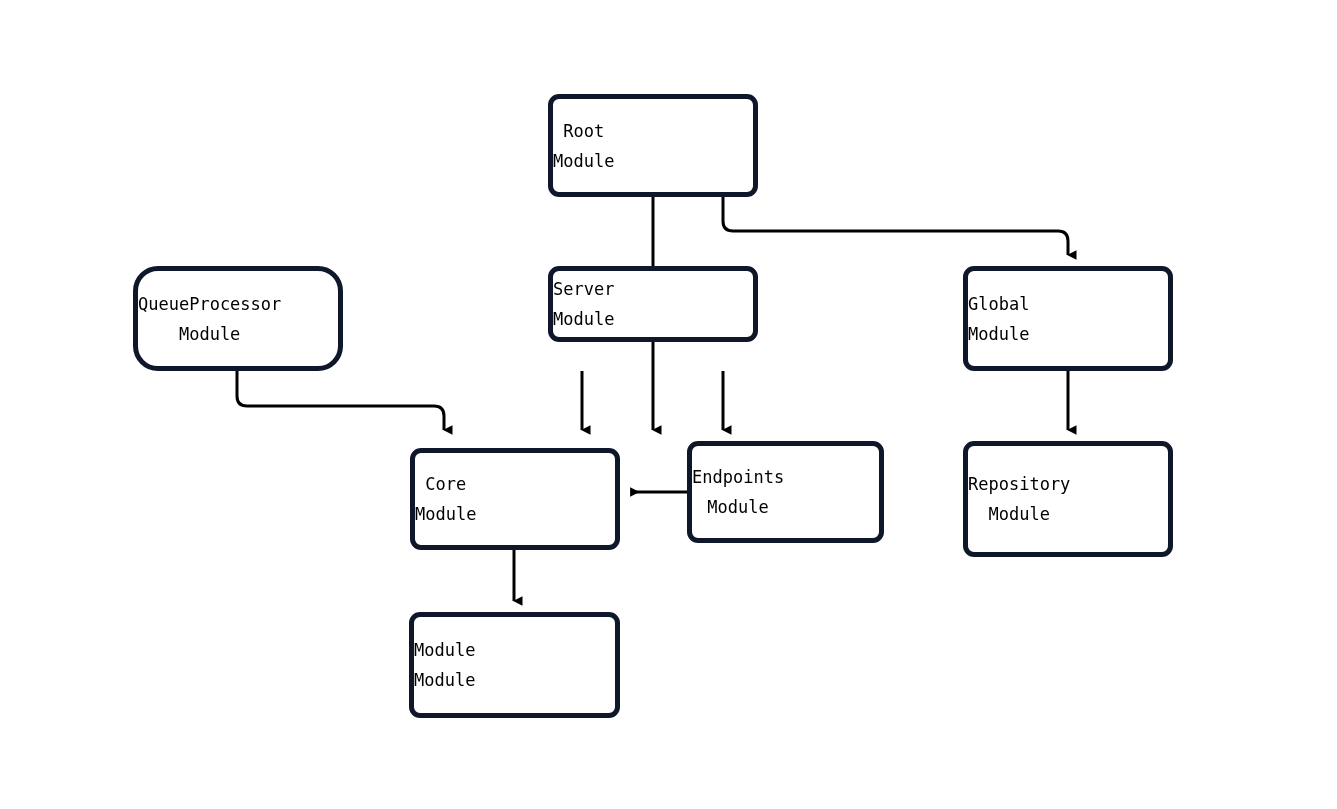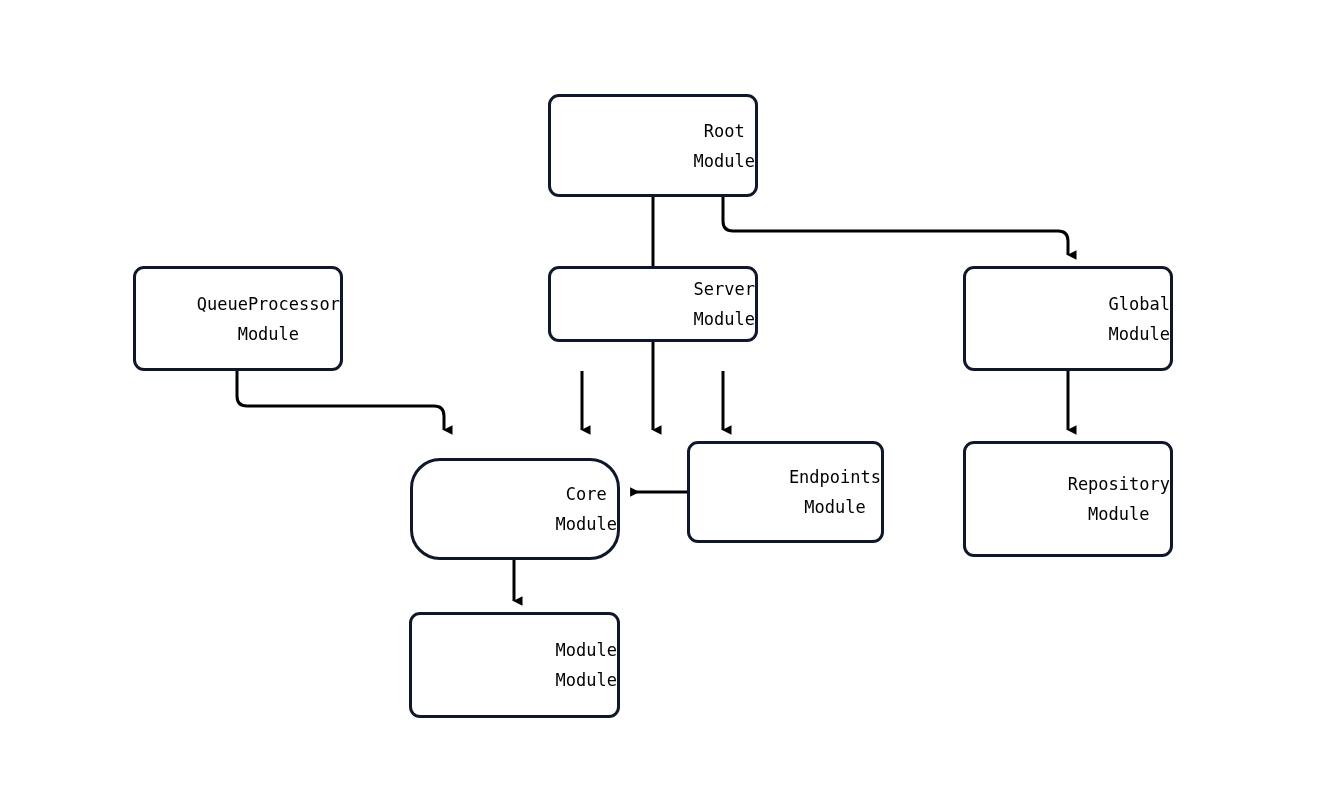--- a/index.html
+++ b/index.html
@@ -23,25 +23,25 @@
     left: 0;
     top: 0;
     width: 1337px;
     height: 809px;
     pointer-events: none;
   }
   .node {
     position: absolute;
     box-sizing: border-box;
     background: #ffffff;
-    border: 3px solid #0f172a;
+    border: 5px solid #0f172a;
     border-radius: 11px;
     display: flex;
     flex-direction: column;
-    align-items: flex-end;
+    align-items: flex-start;
     justify-content: center;
     z-index: 2;
   }
   .node-label {
     font-family: "DejaVu Sans Mono", monospace;
     font-size: 17px;
     line-height: 22px;
     color: #000000;
     text-align: center;
     white-space: pre;
@@ -84,33 +84,33 @@
       <path d="M 514 543 L 514 601" marker-end="url(#arrow-down)"></path>
 
       <path d="M 1068 371 L 1068 430" marker-end="url(#arrow-down)"></path>
     </g>
   </svg>
 
   <div class="node" style="left:548px; top:94px; width:210px; height:103px;">
     <div class="node-label"><span>Root</span><span class="l2">Module</span></div>
   </div>
 
-  <div class="node" style="left:133px; top:266px; width:210px; height:105px;">
+  <div class="node" style="left:133px; top:266px; width:210px; height:105px;border-radius:25px;">
     <div class="node-label"><span>QueueProcessor</span><span class="l2">Module</span></div>
   </div>
 
   <div class="node" style="left:548px; top:266px; width:210px; height:76px;">
     <div class="node-label"><span>Server</span><span class="l2">Module</span></div>
   </div>
 
   <div class="node" style="left:963px; top:266px; width:210px; height:105px;">
     <div class="node-label"><span>Global</span><span class="l2">Module</span></div>
   </div>
 
-  <div class="node" style="left:410px; top:458px; width:210px; height:102px;border-radius:30px;">
+  <div class="node" style="left:410px; top:448px; width:210px; height:102px;">
     <div class="node-label"><span>Core</span><span class="l2">Module</span></div>
   </div>
 
   <div class="node" style="left:687px; top:441px; width:197px; height:102px;">
     <div class="node-label"><span>Endpoints</span><span class="l2">Module</span></div>
   </div>
 
   <div class="node" style="left:963px; top:441px; width:210px; height:116px;">
     <div class="node-label"><span>Repository</span><span class="l2">Module</span></div>
   </div>

